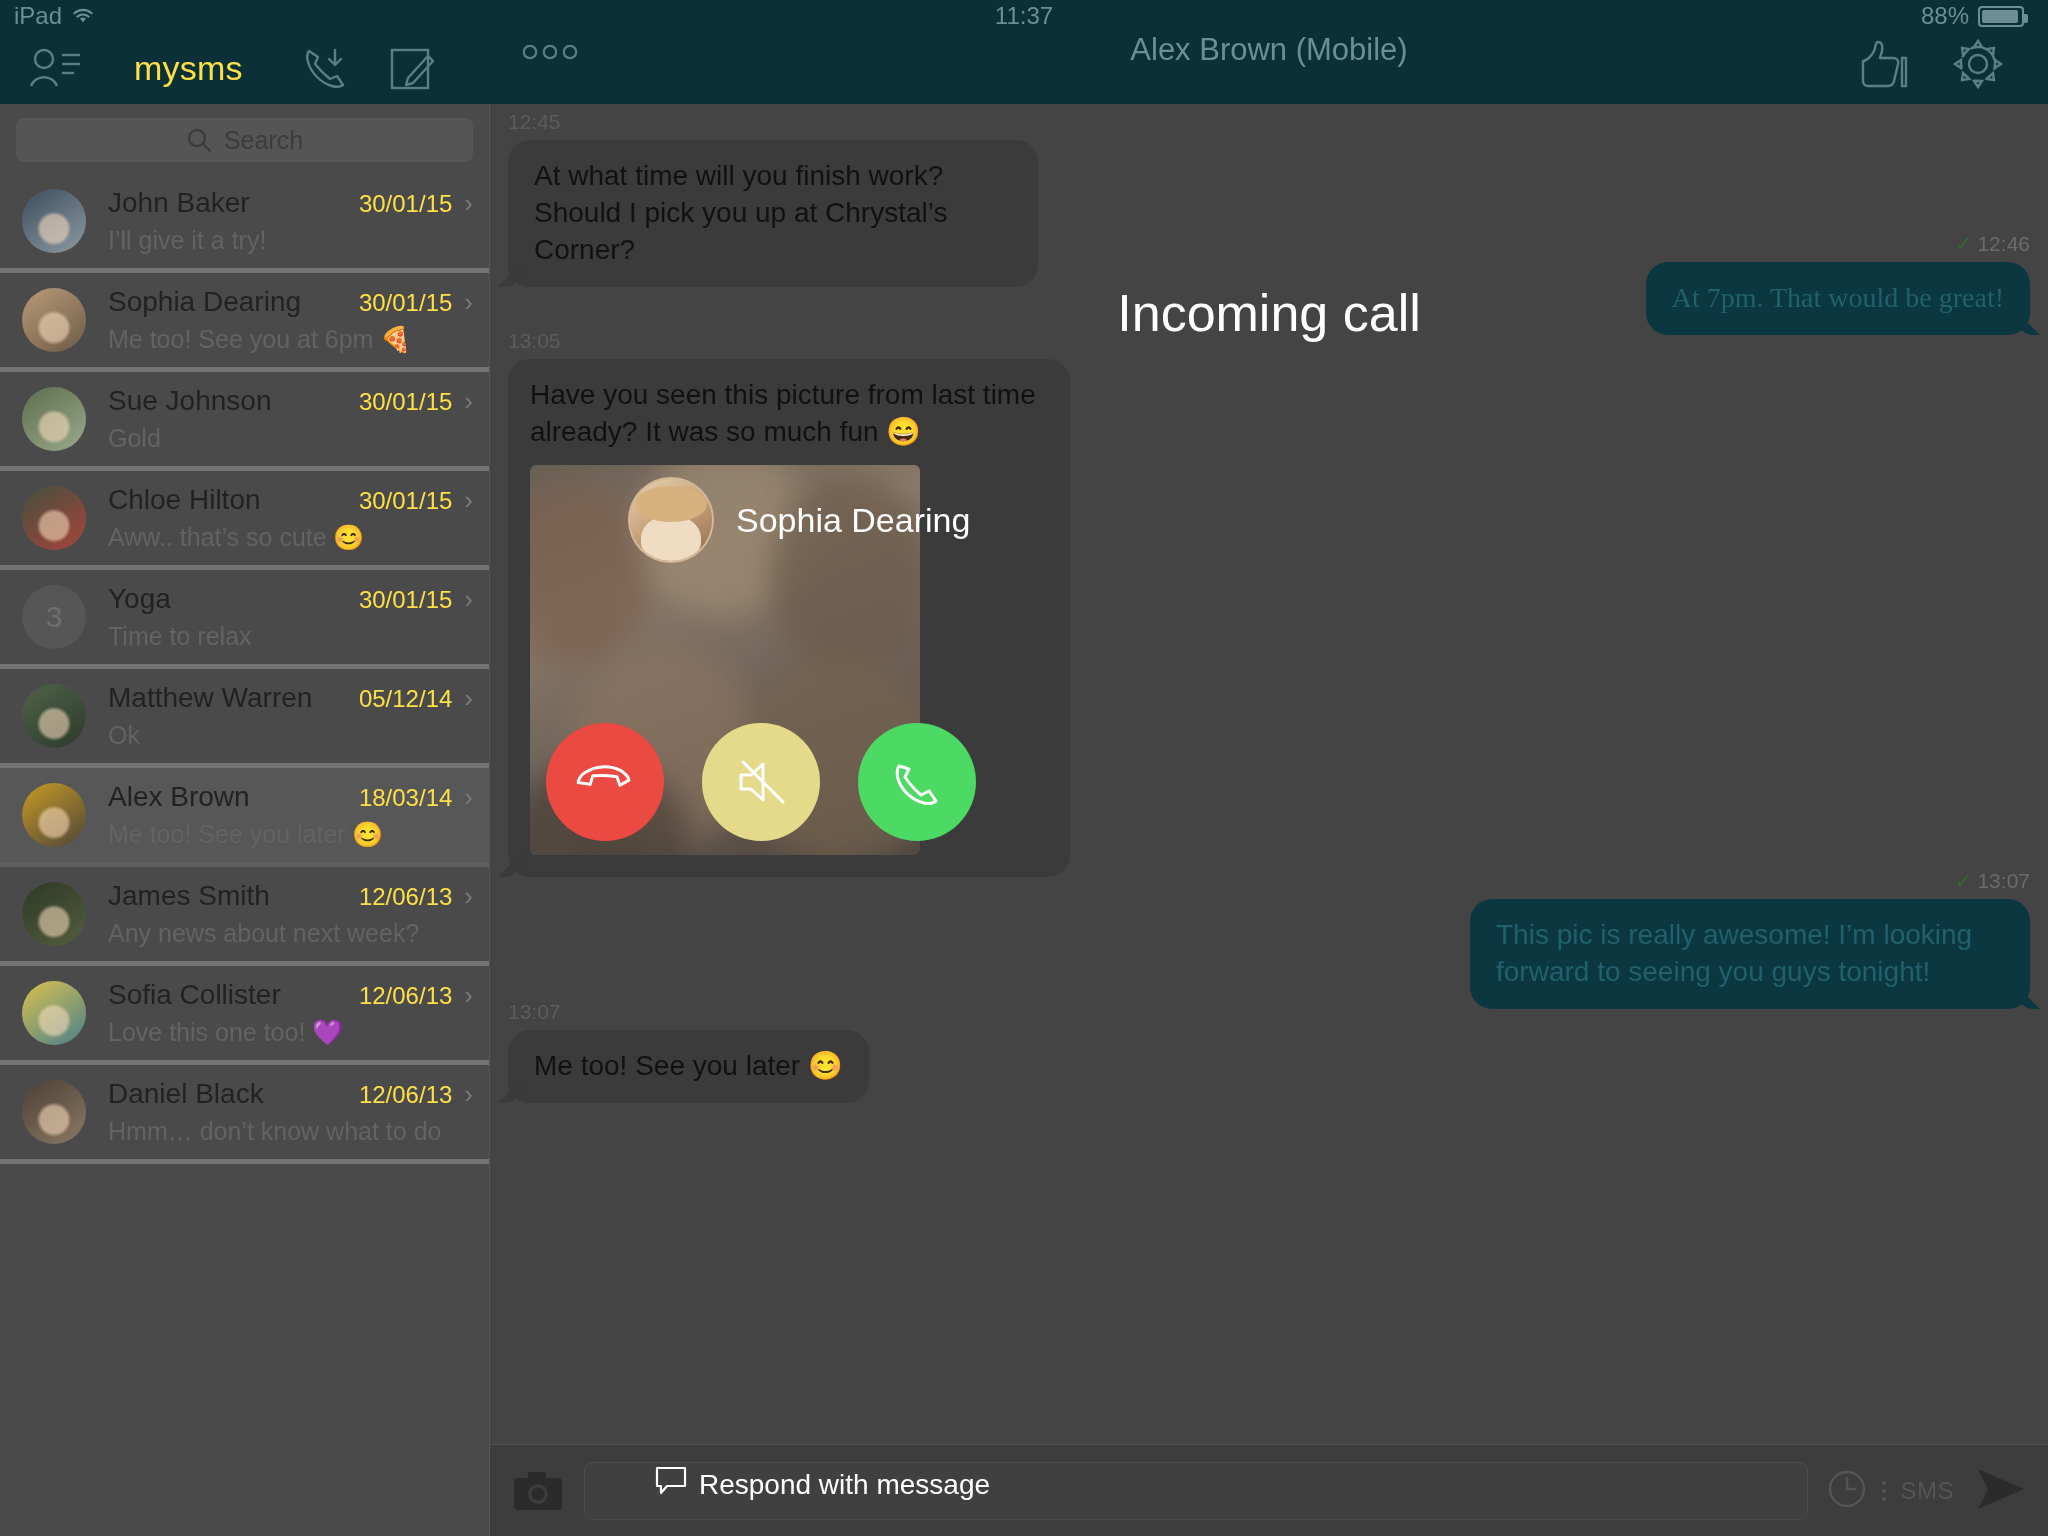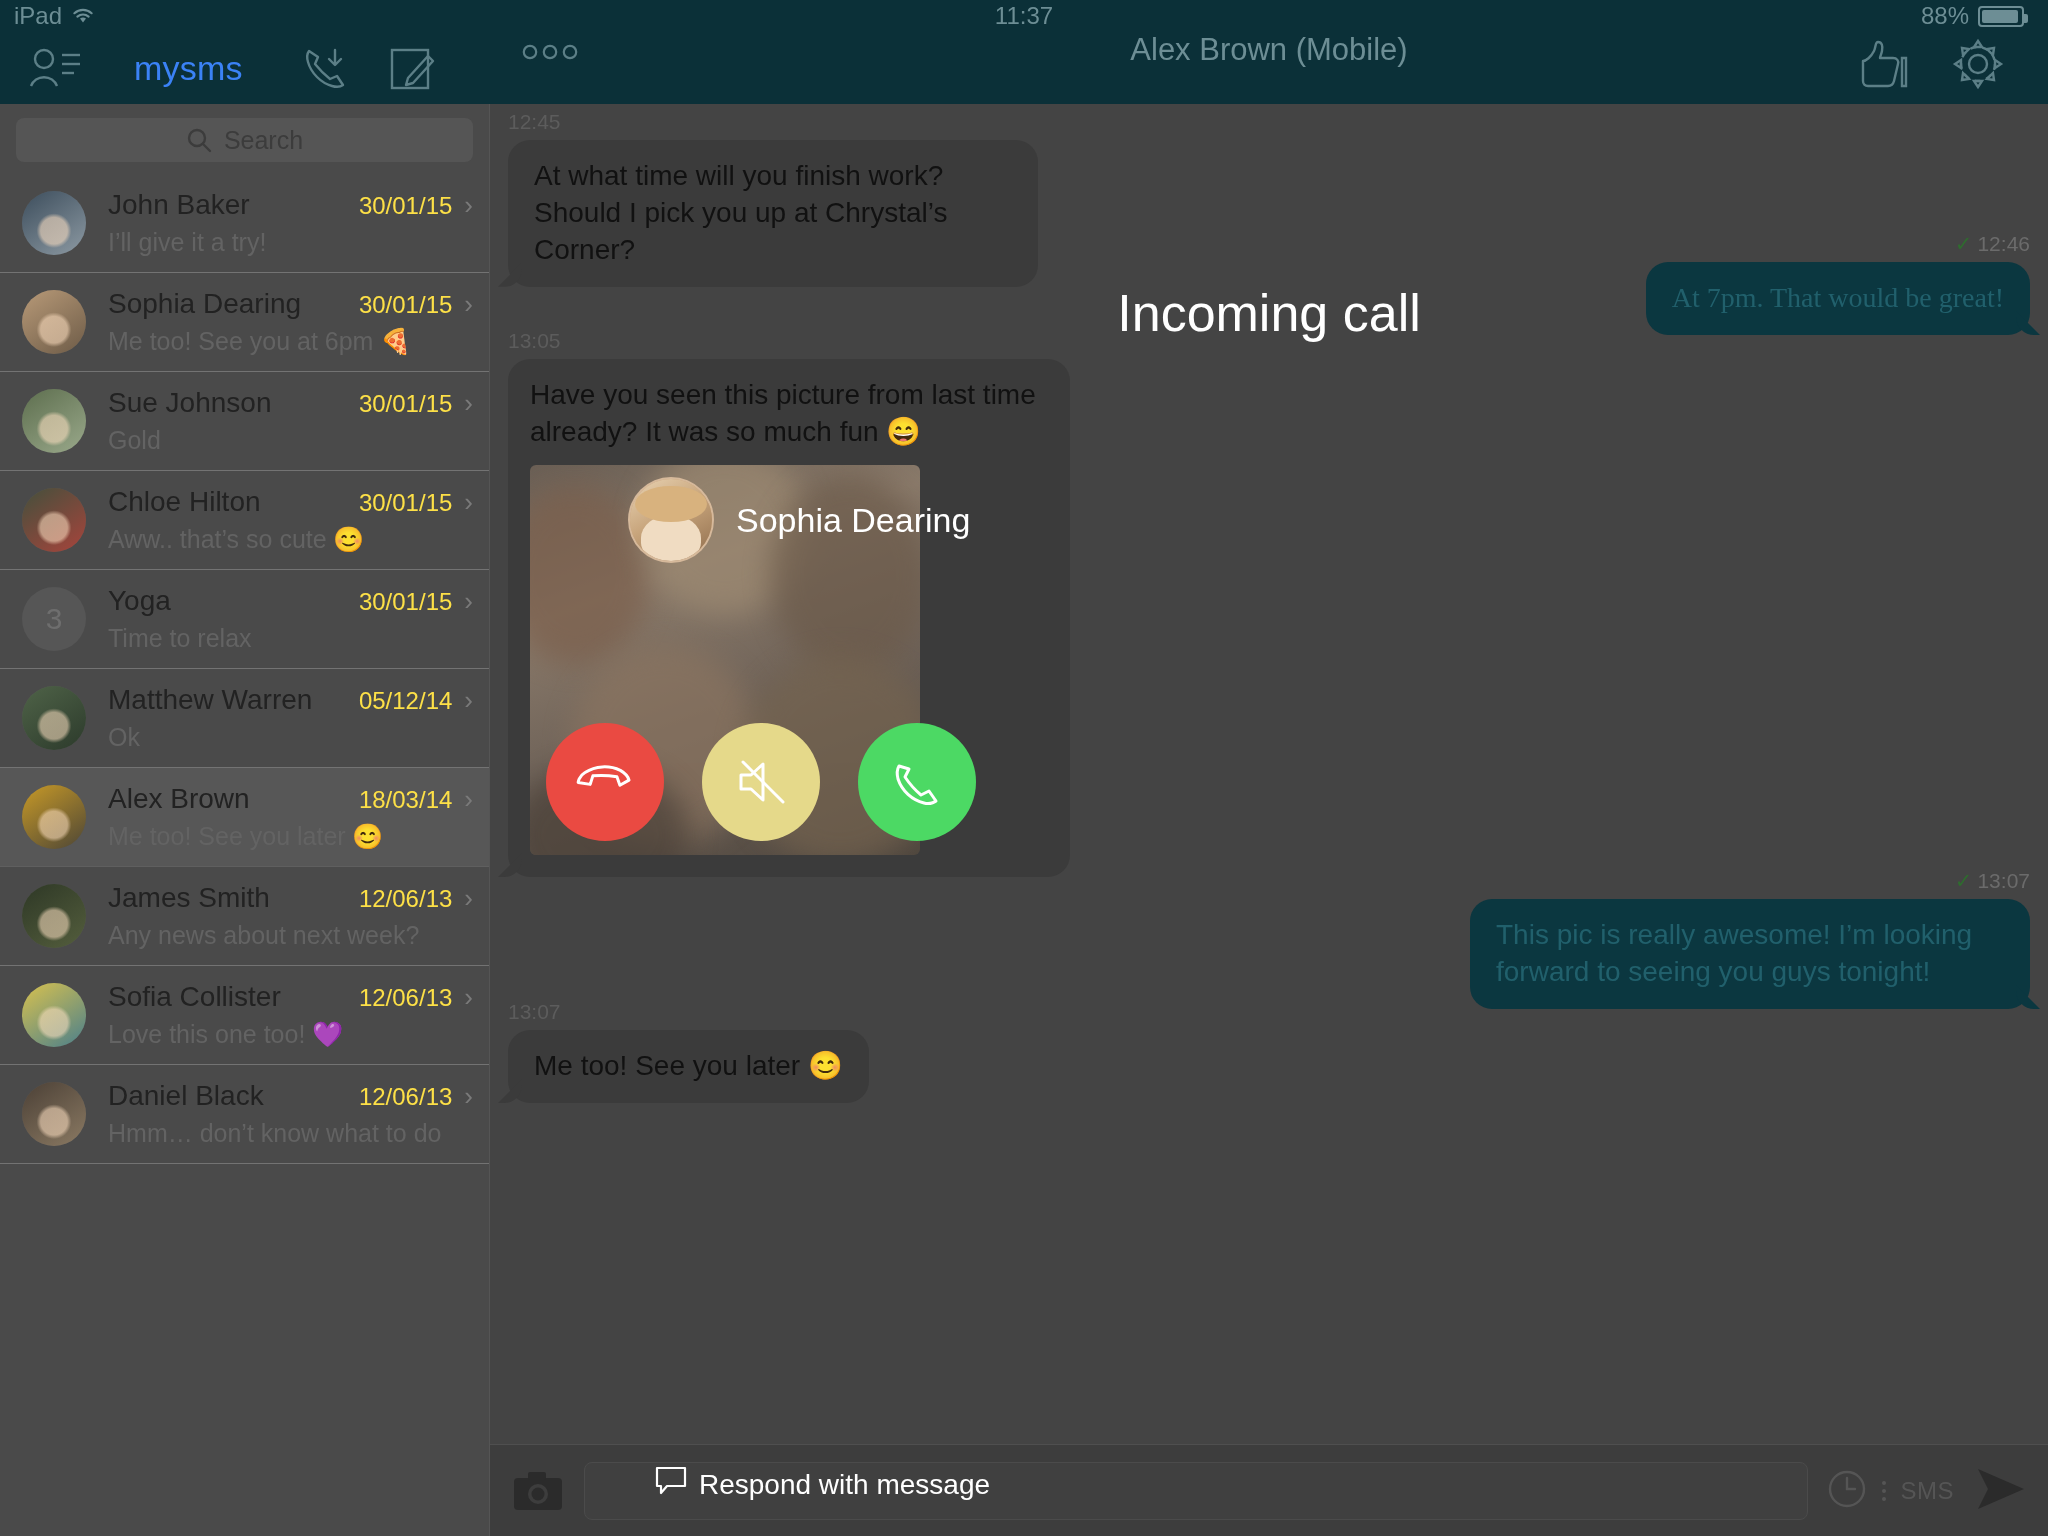--- a/index.html
+++ b/index.html
@@ -36,21 +36,21 @@
   .nav-left{
     position:absolute; left:0; top:0; width:490px; height:72px;
     display:flex; align-items:center;
   }
   .nav-right{
     position:absolute; left:490px; top:0; right:0; height:72px;
     display:flex; align-items:flex-start;
   }
   .nav-ico{ color:#5c7f87; display:flex; align-items:center; justify-content:center; }
   .mysms-title{
-    color:#3b82f6; font-size:34px; font-weight:400; letter-spacing:.2px;
+    color:#fde047; font-size:34px; font-weight:400; letter-spacing:.2px;
   }
   .chat-title{
     position:absolute; left:0; width:100%; text-align:center;
     color:#6d8e95; font-size:31px;
   }
 
   
   .sidebar{
     position:absolute; top:104px; left:0; width:490px; bottom:0;
     background:#4a4a4a; border-right:1px solid #555; overflow:hidden; z-index:10;
@@ -58,21 +58,21 @@
   .searchwrap{ padding:14px 16px 12px 16px; }
   .searchbox{
     height:44px; background:#555555; border-radius:8px;
     display:flex; align-items:center; justify-content:center; gap:12px;
     color:#3c3c3c; font-size:25px;
   }
   .searchbox .sicon{ display:flex; }
 
   .convo{
     position:relative; height:99px; display:flex; align-items:center;
-    padding:0 16px 0 22px; border-bottom:1px solid #737373;
+    padding:0 16px 0 22px; border-bottom:5px solid #737373;
   }
   .convo.selected{ background:#575757; border-bottom-color:#5f5f5f; }
   .avatar{
     width:64px; height:64px; border-radius:50%; flex:none; overflow:hidden;
     position:relative; background:#565656;
   }
   .avatar .ph{ position:absolute; inset:0; }
   .badge{
     width:64px; height:64px; border-radius:50%; flex:none; background:#565656;
     display:flex; align-items:center; justify-content:center;

